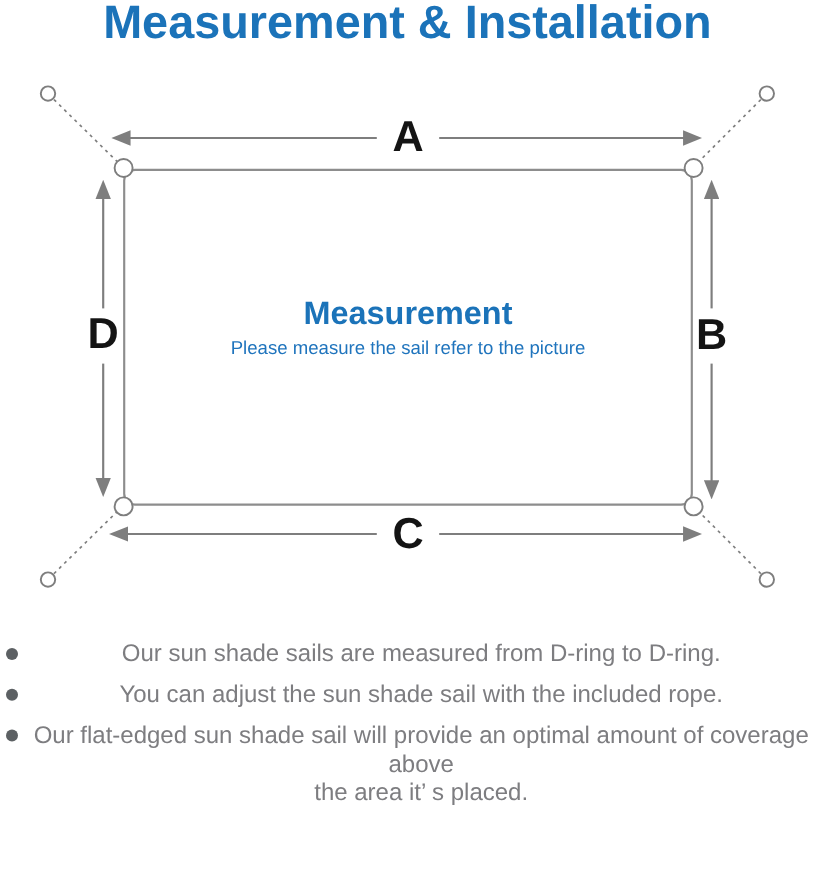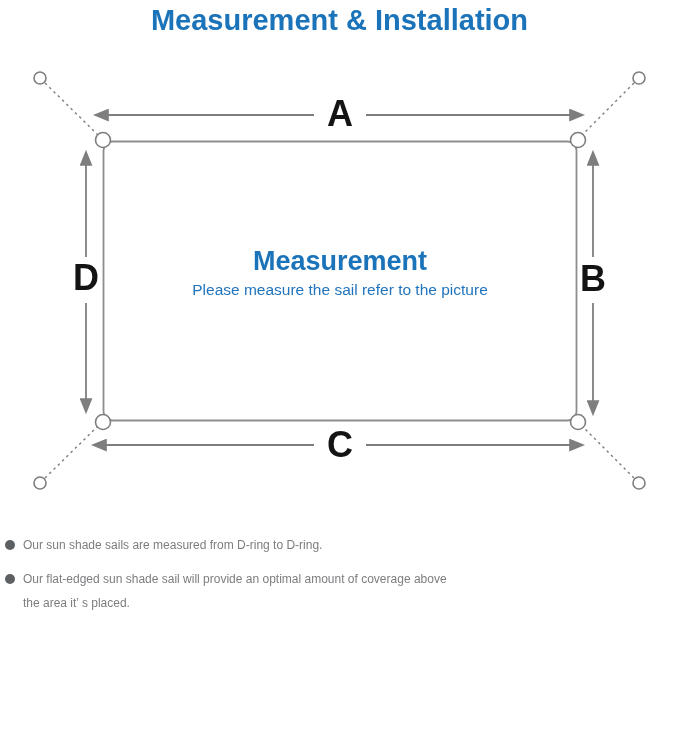--- a/index.html
+++ b/index.html
@@ -9,39 +9,39 @@
     font-family:"Liberation Sans","DejaVu Sans",sans-serif;
     overflow:hidden;
     position:relative;
   }
   .header{
     height:55px;
     display:flex;align-items:flex-start;justify-content:center;
     padding-top:3px;box-sizing:border-box;
   }
   .page-title{
-    font-size:29px;font-weight:800;letter-spacing:0px;
+    font-size:39px;font-weight:800;letter-spacing:0px;
     color:#1b73b9;line-height:34px;
   }
   .diagram-wrap{width:679px;height:465px;}
   .notes{
     padding:13px 0 0 5px;box-sizing:border-box;
   }
   .note-item{
     display:flex;align-items:flex-start;
     margin-bottom:10px;
   }
   .note-dot{
     width:10px;height:10px;border-radius:50%;
     background:#5c6063;flex:0 0 10px;
     margin-top:7px;margin-right:8px;
   }
   .note-text{
-    font-size:12px;line-height:24px;color:#7d7d80;
-    white-space:pre-line;width:720px;
+    font-size:20px;line-height:24px;color:#7d7d80;
+    white-space:pre-line;width:720px;text-align:center;
   }
   svg text{font-family:"Liberation Sans","DejaVu Sans",sans-serif;}
   .dim-label{font-size:36px;font-weight:700;fill:#141414;}
   .center-title{font-size:27px;font-weight:700;fill:#1b73b9;}
   .center-sub{font-size:15.5px;fill:#1f74bd;}
 </style>
 </head>
 <body>
 
 <div class="header">
@@ -94,16 +94,20 @@
 </svg>
 </div>
 
 <div class="notes">
   <div class="note-item">
     <span class="note-dot"></span>
     <span class="note-text">Our sun shade sails are measured from D-ring to D-ring.</span>
   </div>
   <div class="note-item">
     <span class="note-dot"></span>
+    <span class="note-text">You can adjust the sun shade sail with the included rope.</span>
+  </div>
+  <div class="note-item">
+    <span class="note-dot"></span>
     <span class="note-text">Our flat-edged sun shade sail will provide an optimal amount of coverage above
 the area it’ s placed.</span>
   </div>
 </div>
 
 </body></html>

